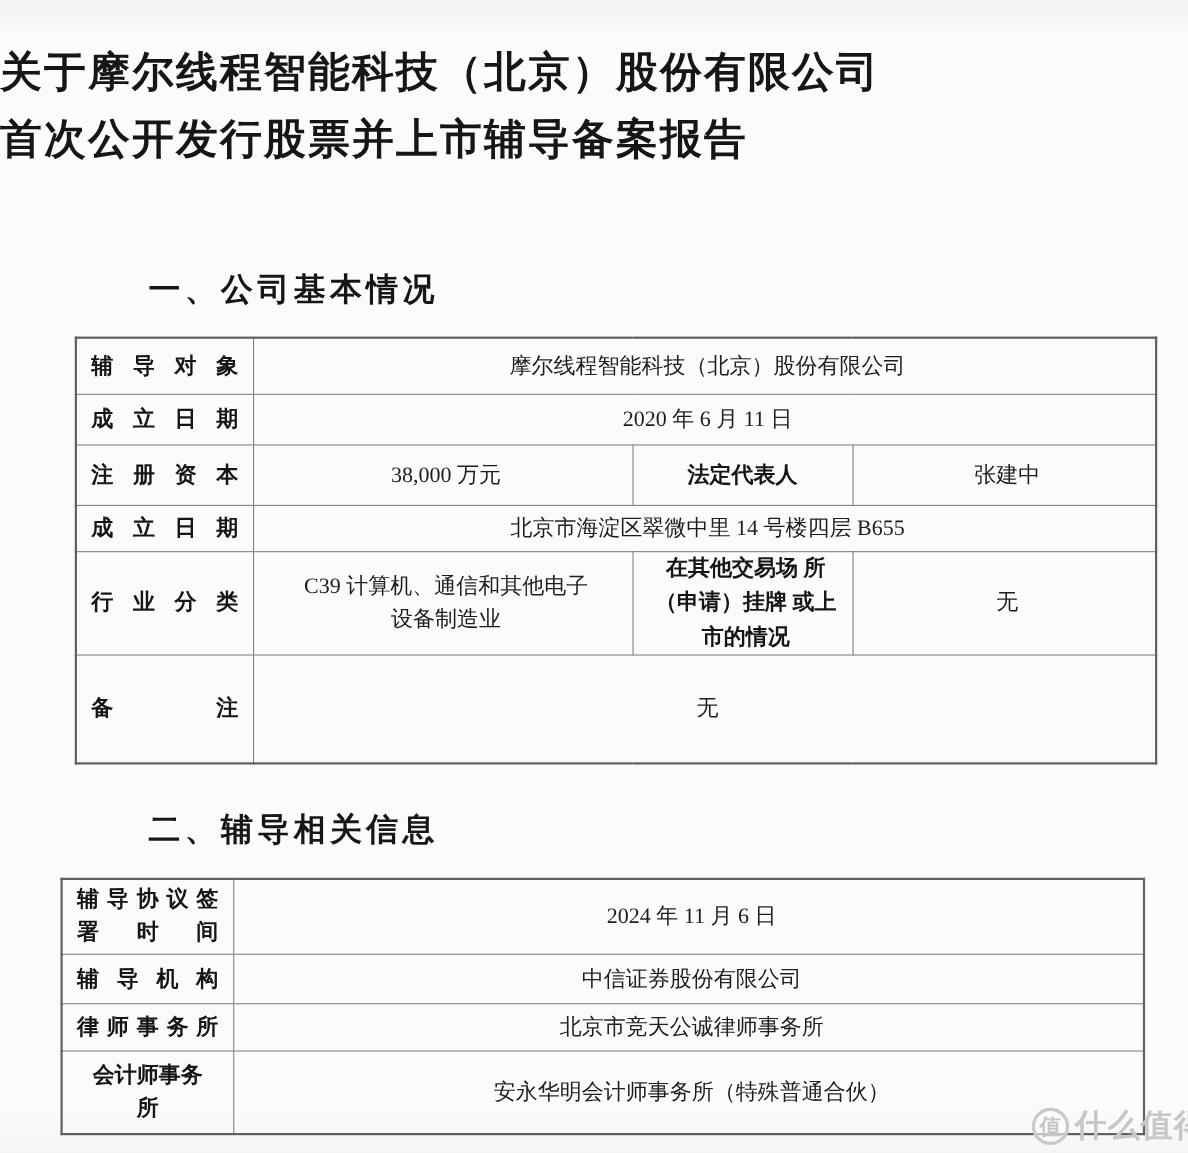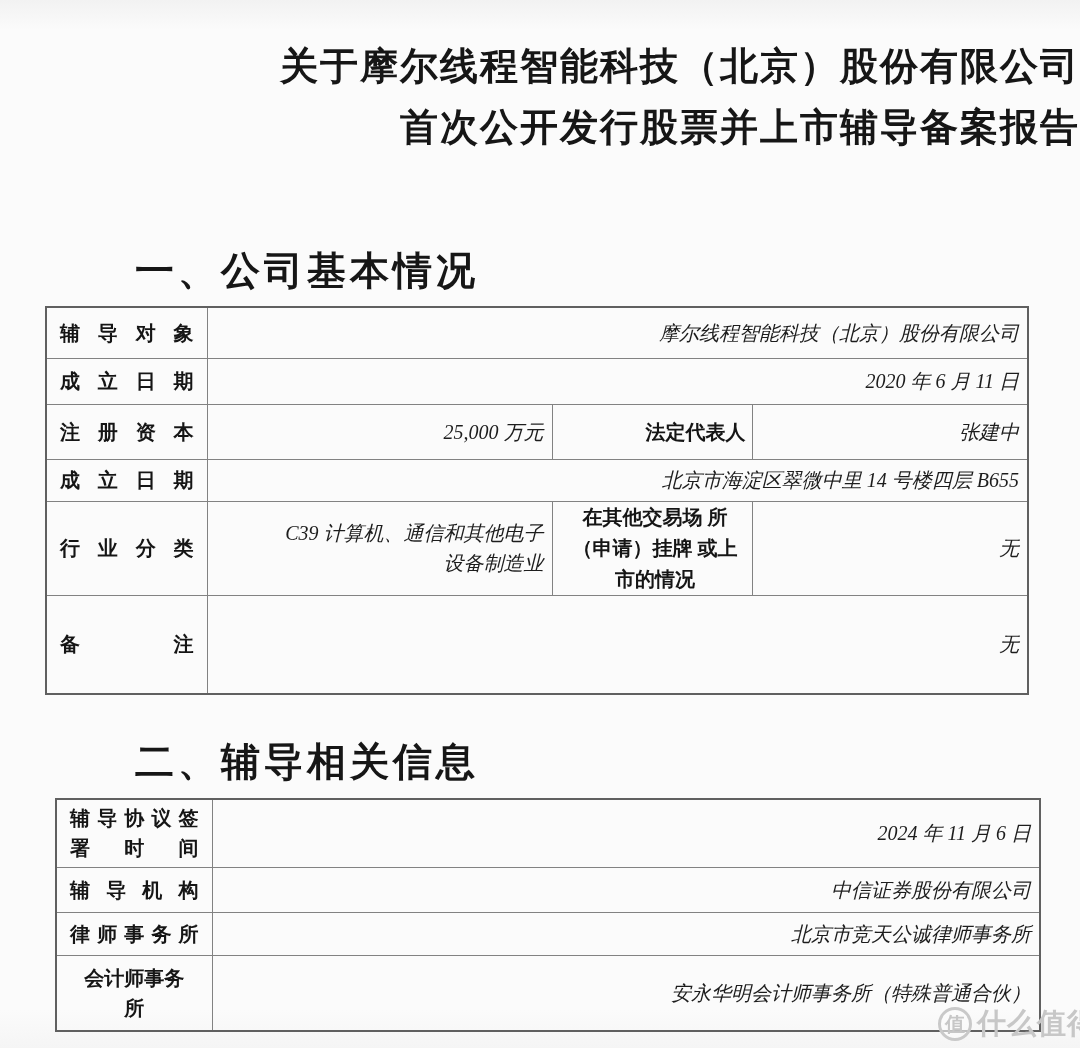--- a/index.html
+++ b/index.html
@@ -16,52 +16,52 @@
     color: #1d1d1d;
     overflow: hidden;
   }
 
   
   .doc-title {
     position: absolute;
     top: 36px;
     left: 0;
     width: 100%;
-    text-align: right;
+    text-align: left;
     font-family: "Liberation Sans", "DejaVu Sans", sans-serif;
     font-weight: bold;
     font-size: 38px;
     line-height: 61px;
     letter-spacing: 2px;
     color: #161616;
   }
 
   
   .sec-heading {
     position: absolute;
     left: 135px;
     margin: 0;
     font-family: "Liberation Sans", "DejaVu Sans", sans-serif;
     font-weight: bold;
-    font-size: 39px;
+    font-size: 29px;
     letter-spacing: 4px;
     color: #161616;
   }
   .sec-1 { top: 244px; }
   .sec-2 { top: 735px; }
 
   
   table.doc-table {
     position: absolute;
     border-collapse: collapse;
     table-layout: fixed;
     border: 2px solid #606060;
     background: transparent;
   }
-  table.t1 { left: 45px;  top: 306px; width: 982px; }
+  table.t1 { left: 68px;  top: 306px; width: 982px; }
   table.t2 { left: 55px;  top: 798px; width: 984px; border-radius: 23px; }
 
   table.doc-table td {
     border: 1px solid #828282;
     vertical-align: middle;
     font-size: 20px;
     line-height: 30px;
     overflow: hidden;
   }
 
@@ -88,29 +88,28 @@
     white-space: pre-line;
     color: #151515;
   }
   td.lab.center-last {
     text-align-last: center;
   }
 
   
   td.val {
     padding: 0 8px 0 14px;
-    text-align: right;
+    text-align: center;
     white-space: pre-line;
-    font-style: italic;
   }
 
   
   td.mid-lab {
     font-weight: bold;
-    text-align: right;
+    text-align: center;
     padding: 12px 6px;
     color: #151515;
   }
   td.mid-lab.multiline {
     text-align: center;
     padding: 0 8px 0 14px;
     line-height: 31px;
   }
 
   
@@ -168,21 +167,21 @@
       <tr>
         <td class="lab">辅导对象</td>
         <td class="val" colspan="3">摩尔线程智能科技（北京）股份有限公司</td>
       </tr>
       <tr>
         <td class="lab">成立日期</td>
         <td class="val" colspan="3">2020 年 6 月 11 日</td>
       </tr>
       <tr>
         <td class="lab">注册资本</td>
-        <td class="val">25,000 万元</td>
+        <td class="val">38,000 万元</td>
         <td class="mid-lab">法定代表人</td>
         <td class="val">张建中</td>
       </tr>
       <tr>
         <td class="lab">成立日期</td>
         <td class="val" colspan="3">北京市海淀区翠微中里 14 号楼四层 B655</td>
       </tr>
       <tr>
         <td class="lab">行业分类</td>
         <td class="val">C39 计算机、通信和其他电子

